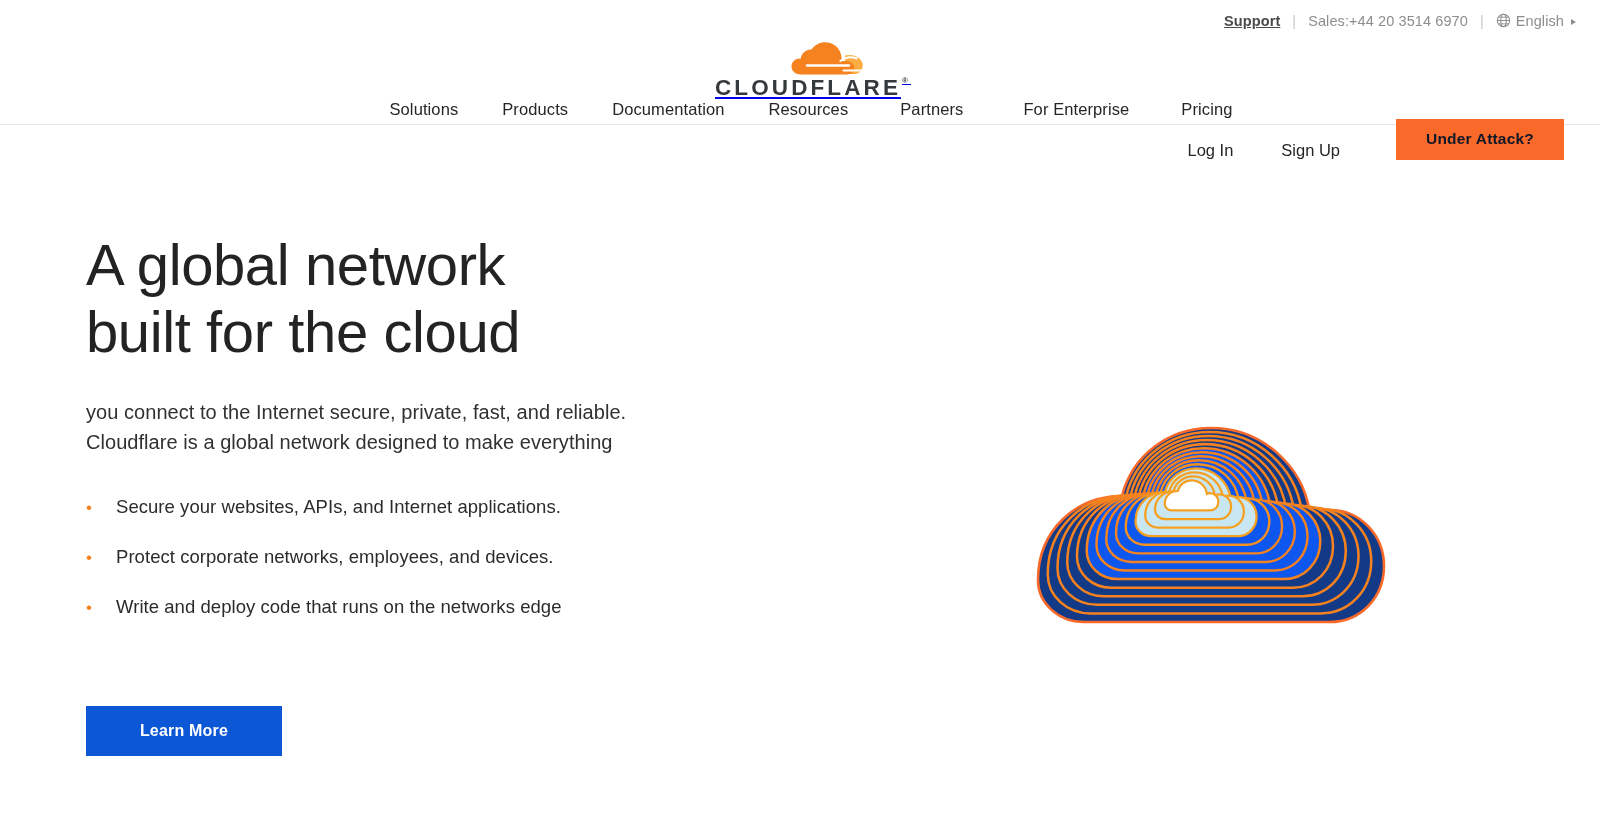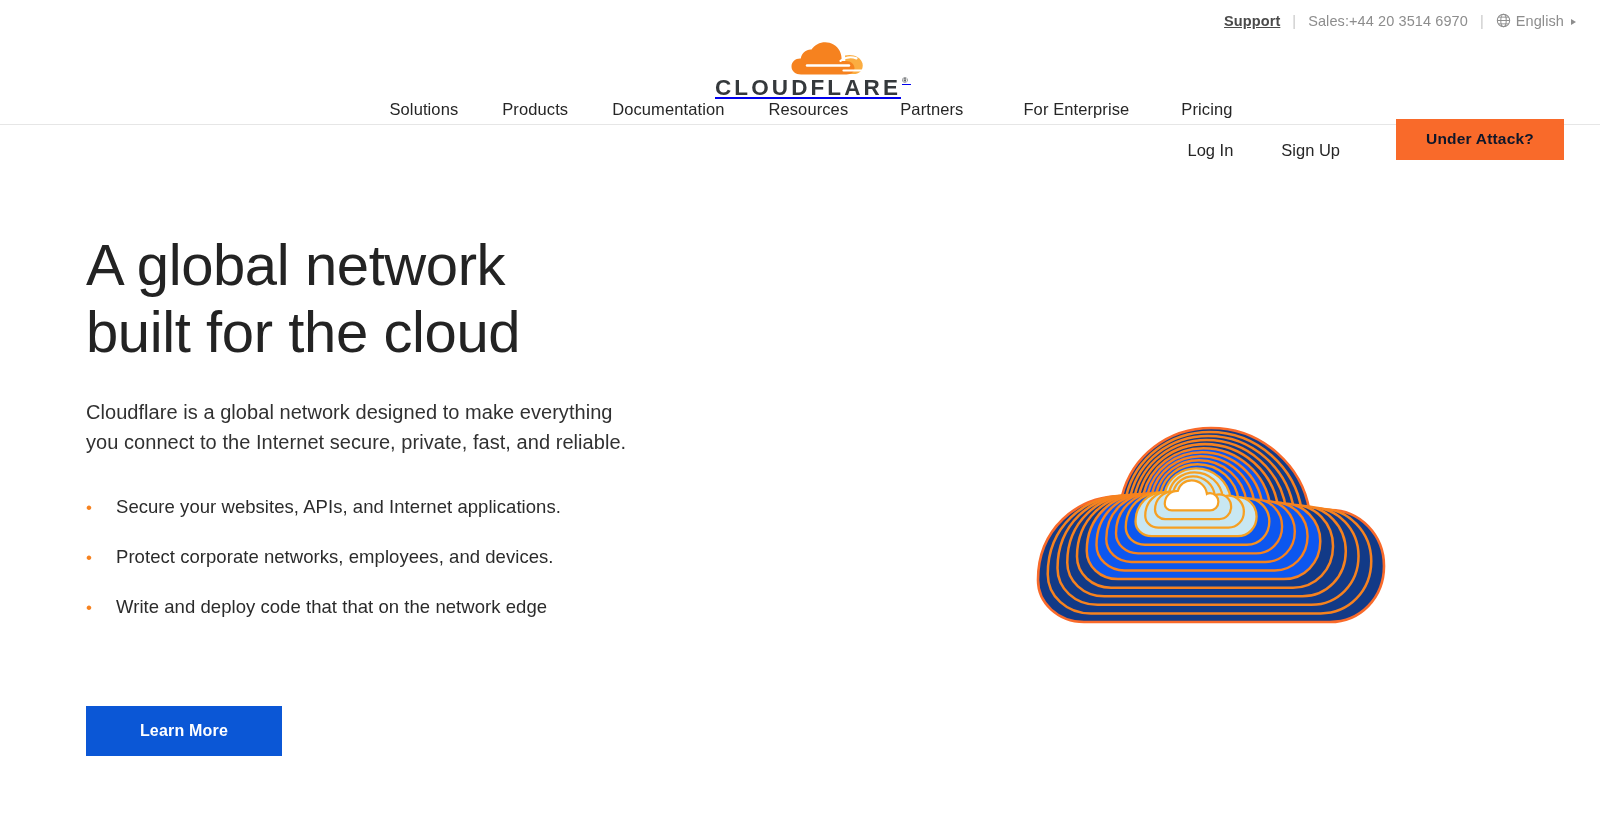--- a/index.html
+++ b/index.html
@@ -270,36 +270,36 @@
 
 <section class="hero">
 
   <div class="hero-left">
     <h1 class="hero-title">
       <span>A global network</span>
       <span>built for the cloud</span>
     </h1>
 
     <p class="hero-sub">
+      <span>you connect to the Internet secure, private, fast, and reliable.</span>
       <span>Cloudflare is a global network designed to make everything</span>
-      <span>you connect to the Internet secure, private, fast, and reliable.</span>
     </p>
 
     <ul class="hero-bullets">
       <li class="hero-bullet">
         <span class="bullet-dot">•</span>
         <span>Secure your websites, APIs, and Internet applications.</span>
       </li>
       <li class="hero-bullet">
         <span class="bullet-dot">•</span>
         <span>Protect corporate networks, employees, and devices.</span>
       </li>
       <li class="hero-bullet">
         <span class="bullet-dot">•</span>
-        <span>Write and deploy code that that on the network edge</span>
+        <span>Write and deploy code that runs on the networks edge</span>
       </li>
     </ul>
 
     <button class="btn-learn">Learn More</button>
   </div>
 
   <div class="hero-right">
     <span class="cloud-art">
       <svg viewBox="0 0 640 430" width="640" height="430" xmlns="http://www.w3.org/2000/svg">
         <defs>

